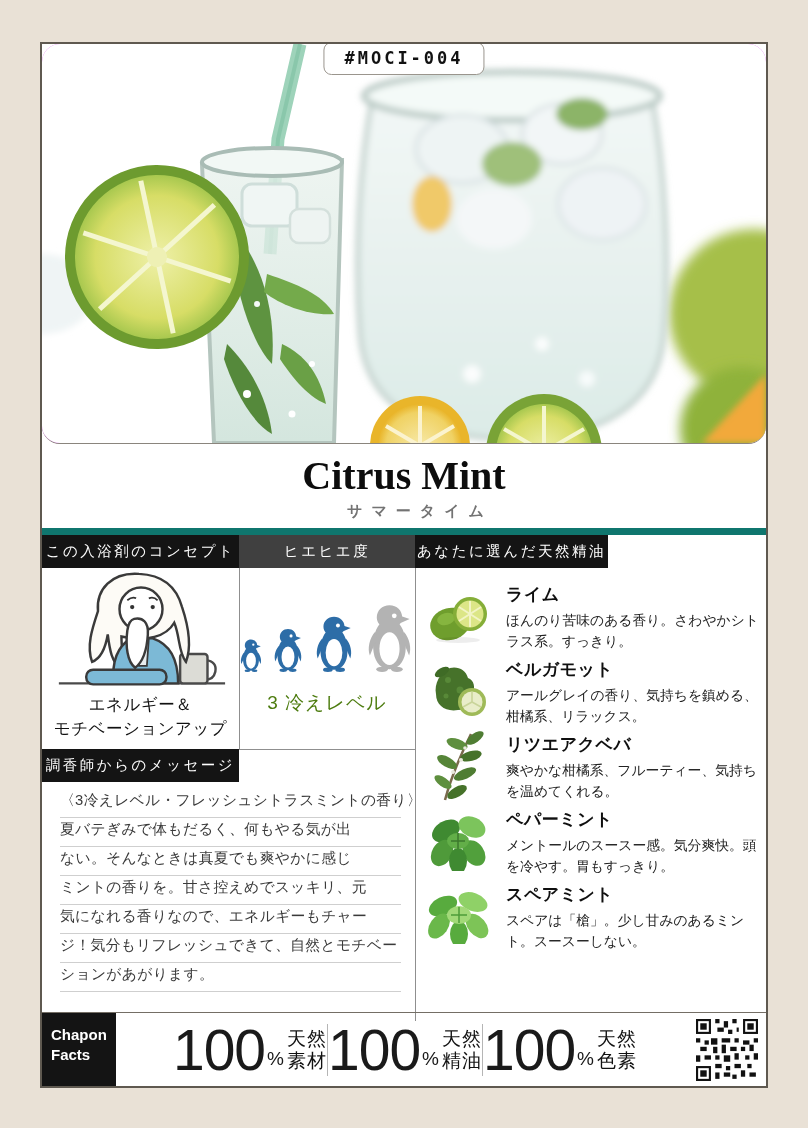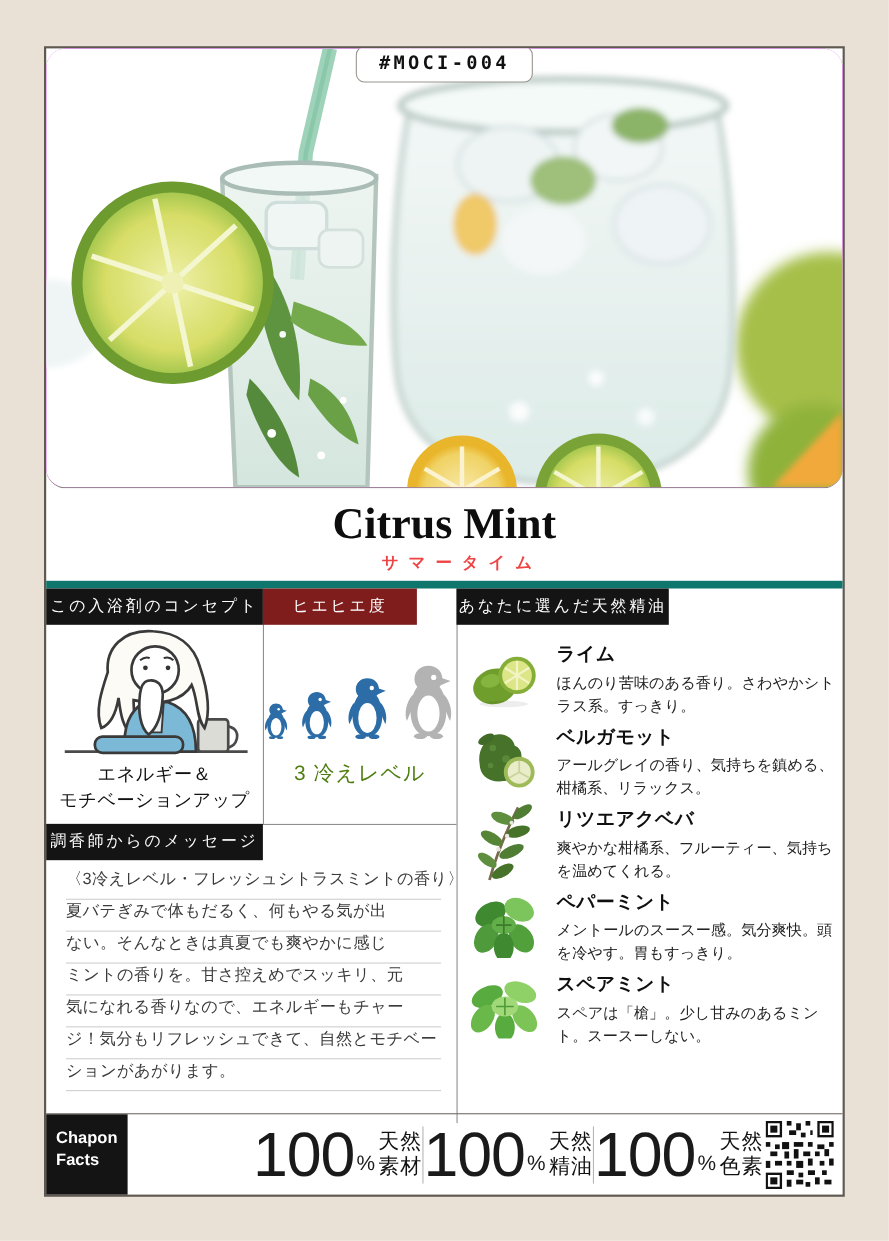--- a/index.html
+++ b/index.html
@@ -34,32 +34,32 @@
   }
 
   
   .titleblock { height:84px; text-align:center; padding-top:10px; }
   .title {
     font-family:"Liberation Serif", serif;
     font-weight:bold; font-size:40px; color:#0d0d0d; line-height:1.1;
   }
   .subtitle {
     margin-top:4px;
-    font-size:15px; font-weight:bold; letter-spacing:9px; color:#ef4444;padding-left:32px;
+    font-size:15px; font-weight:bold; letter-spacing:9px; color:#737373;padding-left:32px;
   }
 
   
   .main { position:relative; height:486px; border-top:7px solid #0f766e; }
   .bar {
     position:absolute; height:33px; line-height:33px;
     background:#141414; color:#ffffff; text-align:center;
     font-size:14.5px; letter-spacing:2.5px;
   }
   .bar-concept { left:0; top:0; width:197px; }
-  .bar-chill   { left:197px; top:0; width:140px; background:#7f1d1d; }
+  .bar-chill   { left:197px; top:0; width:176px; background:#404040; }
   .bar-oils    { left:373px; top:0; width:193px; }
   .bar-message { left:0; top:214px; width:197px; }
 
   .vdiv1 { position:absolute; left:197px; top:0; width:1px; height:214px; background:#8f8f8f; }
   .vdiv2 { position:absolute; left:373px; top:0; width:1px; height:486px; background:#8f8f8f; }
   .hdiv1 { position:absolute; left:0; top:214px; width:373px; height:1px; background:#8f8f8f; }
 
   .concept-body {
     position:absolute; left:0; top:33px; width:197px; height:181px;
     display:flex; flex-direction:column; align-items:center; justify-content:flex-end;
@@ -109,21 +109,21 @@
   .footer {
     position:absolute; left:0; bottom:0; width:100%; height:74px;
     border-top:1.5px solid #746e65;
     display:flex; align-items:stretch;
   }
   .brandbox {
     width:74px; background:#141414; color:#fff;
     font-weight:bold; font-size:15px; line-height:1.35;
     padding:12px 0 0 9px;
   }
-  .facts { flex:1; display:flex; align-items:center; justify-content:flex-end; }
+  .facts { flex:1; display:flex; align-items:center; justify-content:center; }
   .fact { display:flex; align-items:center; }
   .fact-value {
     font-size:57px; font-weight:100; color:#1a1a1a; line-height:64px;
     font-family:"Liberation Sans", sans-serif; letter-spacing:-1px;
   }
   .fact-unit { font-size:19px; color:#1a1a1a; align-self:flex-end; margin:0 3px 12px 2px; }
   .fact-label { font-size:19px; line-height:1.15; color:#111; font-weight:500; letter-spacing:1px; }
   .fact-sep { width:1px; height:52px; background:#b5b5b5; align-self:center; }
   .qrbox { width:72px; display:flex; align-items:center; justify-content:center; padding-right:6px; }
 </style>

